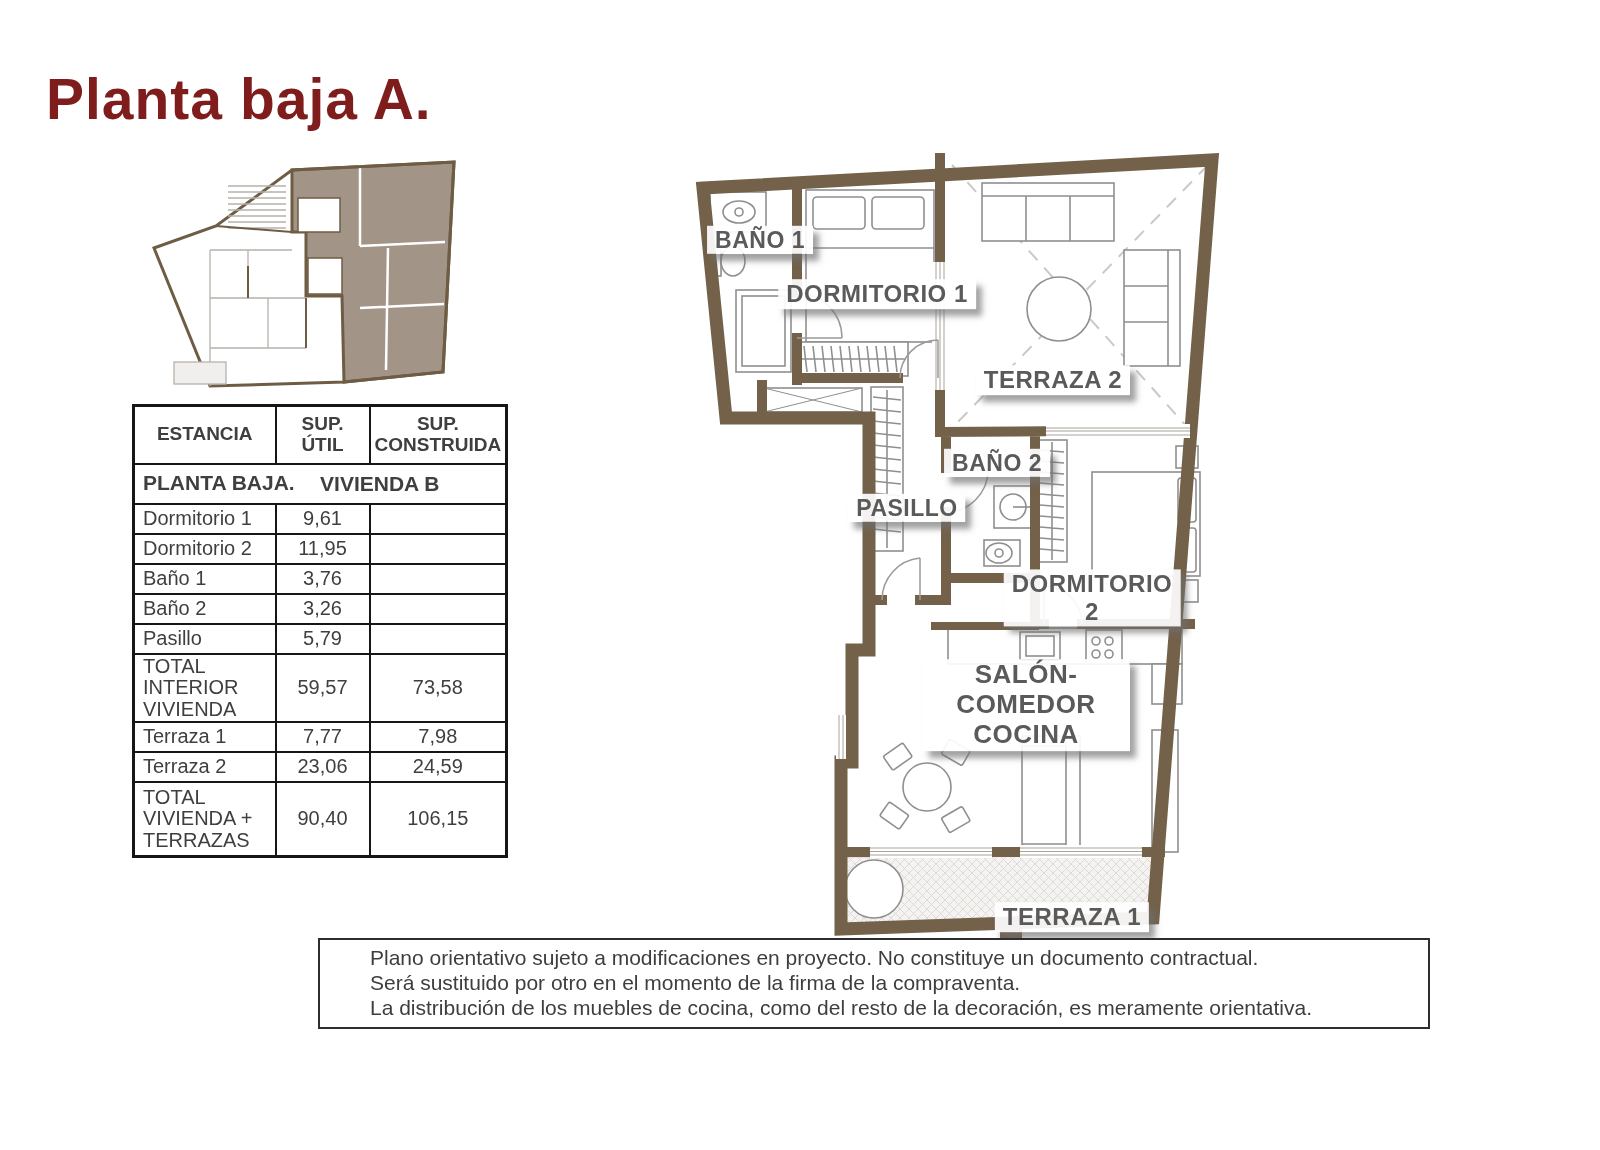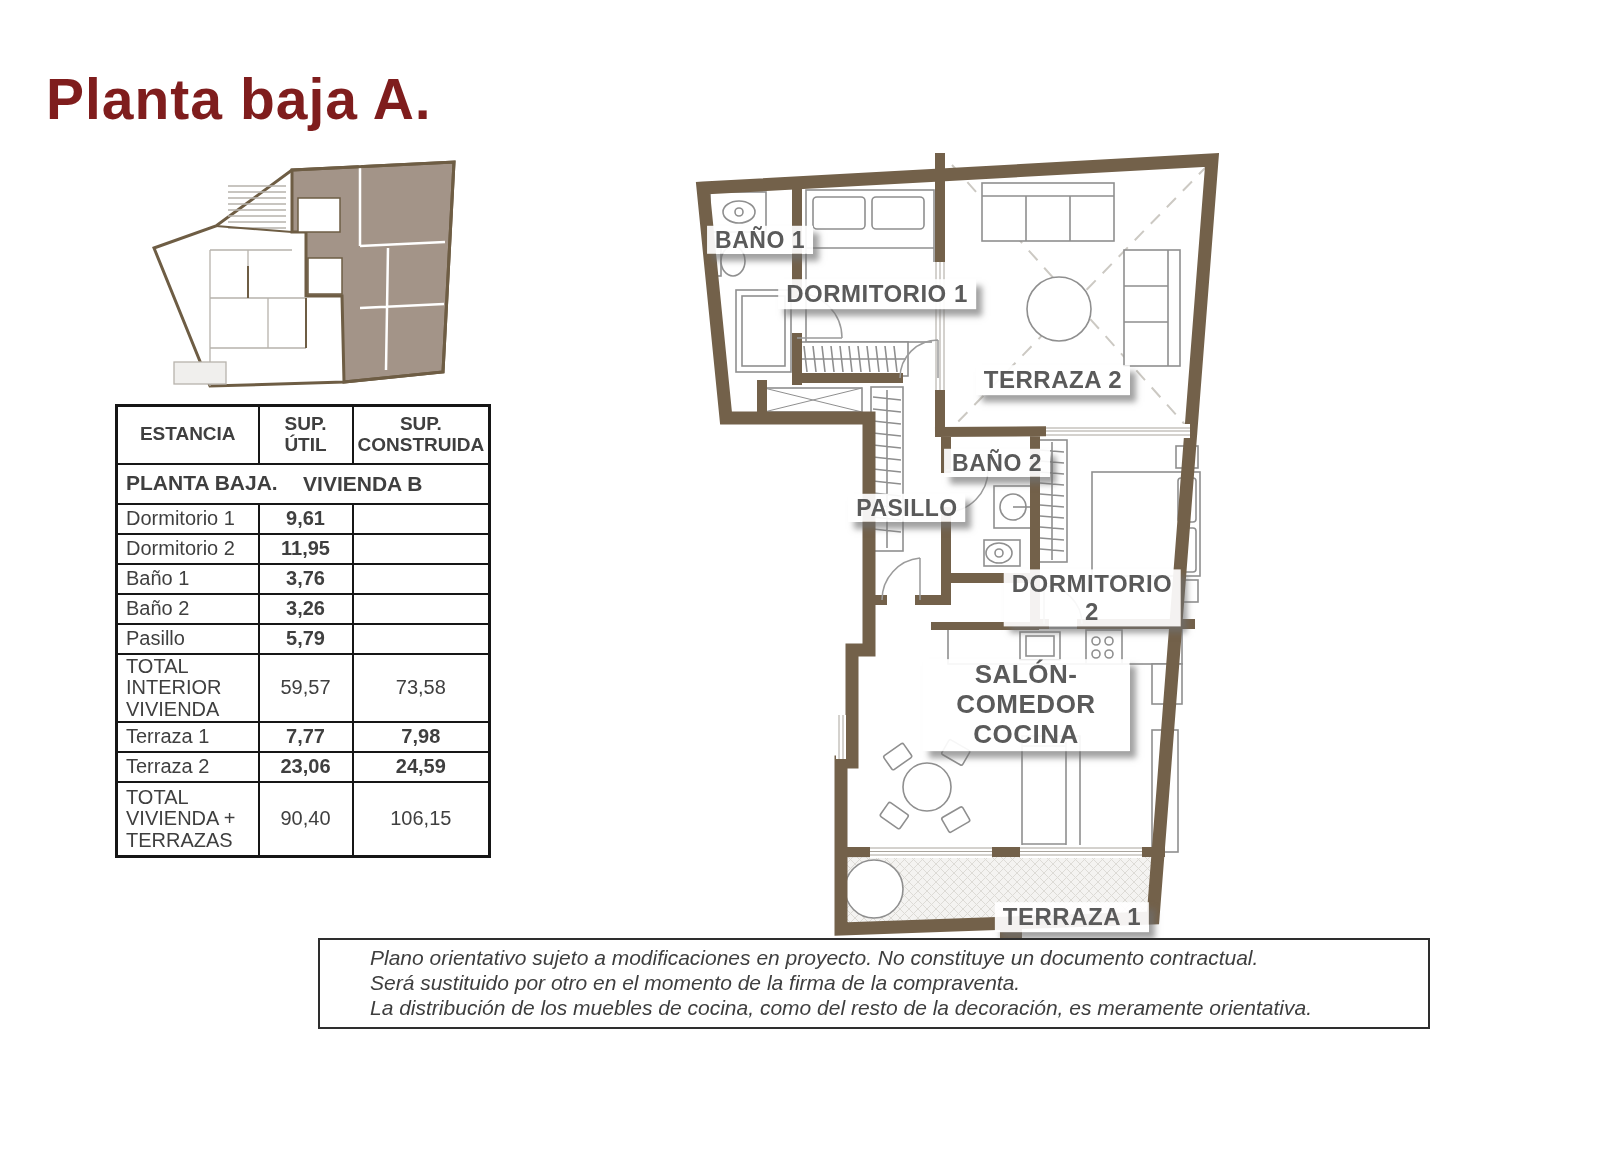--- a/index.html
+++ b/index.html
@@ -5,42 +5,42 @@
   html,body{margin:0;padding:0;background:#ffffff;}
   body{width:1600px;height:1150px;position:relative;overflow:hidden;
        font-family:"Liberation Sans",sans-serif;color:#3f3f3f;}
   
   .page-title{position:absolute;left:46px;top:28px;font-size:57px;font-weight:700;
               color:#7f1d1d;letter-spacing:1px;}
   
   .keyplan{position:absolute;left:148px;top:138px;width:316px;height:256px;}
   .keyplan svg{width:100%;height:100%;display:block;}
   
-  .areas-table{position:absolute;left:115px;top:404px;border-collapse:collapse;
+  .areas-table{position:absolute;left:132px;top:404px;border-collapse:collapse;
                table-layout:fixed;background:#fff;}
   .areas-table td,.areas-table th{border:2px solid #161616;white-space:pre-line;
                font-size:20px;line-height:1.08;padding:1px 4px;vertical-align:middle;}
   .areas-table{border:3px solid #161616;}
   .areas-table th{font-weight:700;text-align:center;font-size:19px;}
   .areas-table td.name{text-align:left;padding-left:8px;}
-  .areas-table td.num{text-align:center;font-weight:bold;}
+  .areas-table td.num{text-align:center;}
   .areas-table tr.total td{font-weight:400;}
   .section-row td{font-weight:700;font-size:21px;position:relative;padding-left:8px;}
   .section-row .right-part{position:absolute;left:50%;top:50%;transform:translateY(-50%);}
   
   .plan{position:absolute;left:685px;top:145px;width:548px;height:802px;}
   .plan svg{position:absolute;inset:0;width:100%;height:100%;}
   .room-label{position:absolute;transform:translate(-50%,-50%);
               font-weight:700;color:#5a5a5a;letter-spacing:0.5px;white-space:pre-line;
               background:rgba(255,255,255,0.92);padding:1px 8px;text-align:center;
               box-shadow:6px 7px 6px rgba(110,110,110,0.65);line-height:1.15;}
   .fs23{font-size:23px;} .fs24{font-size:24px;} .fs26{font-size:26px;}
   
   .disclaimer{position:absolute;left:318px;top:938px;width:1112px;box-sizing:border-box;
-              border:2px solid #2e2e2e;padding:5px 10px 7px 50px;background:#fff;font-style:italic;}
+              border:2px solid #2e2e2e;padding:5px 10px 7px 50px;background:#fff;}
   .disclaimer p{margin:0;font-size:21px;line-height:25px;color:#3e3e3e;}
 </style>
 </head>
 <body>
 
 <h1 class="page-title">Planta baja A.</h1>
 
 <div class="keyplan">
   <svg viewBox="0 0 316 256">
 

